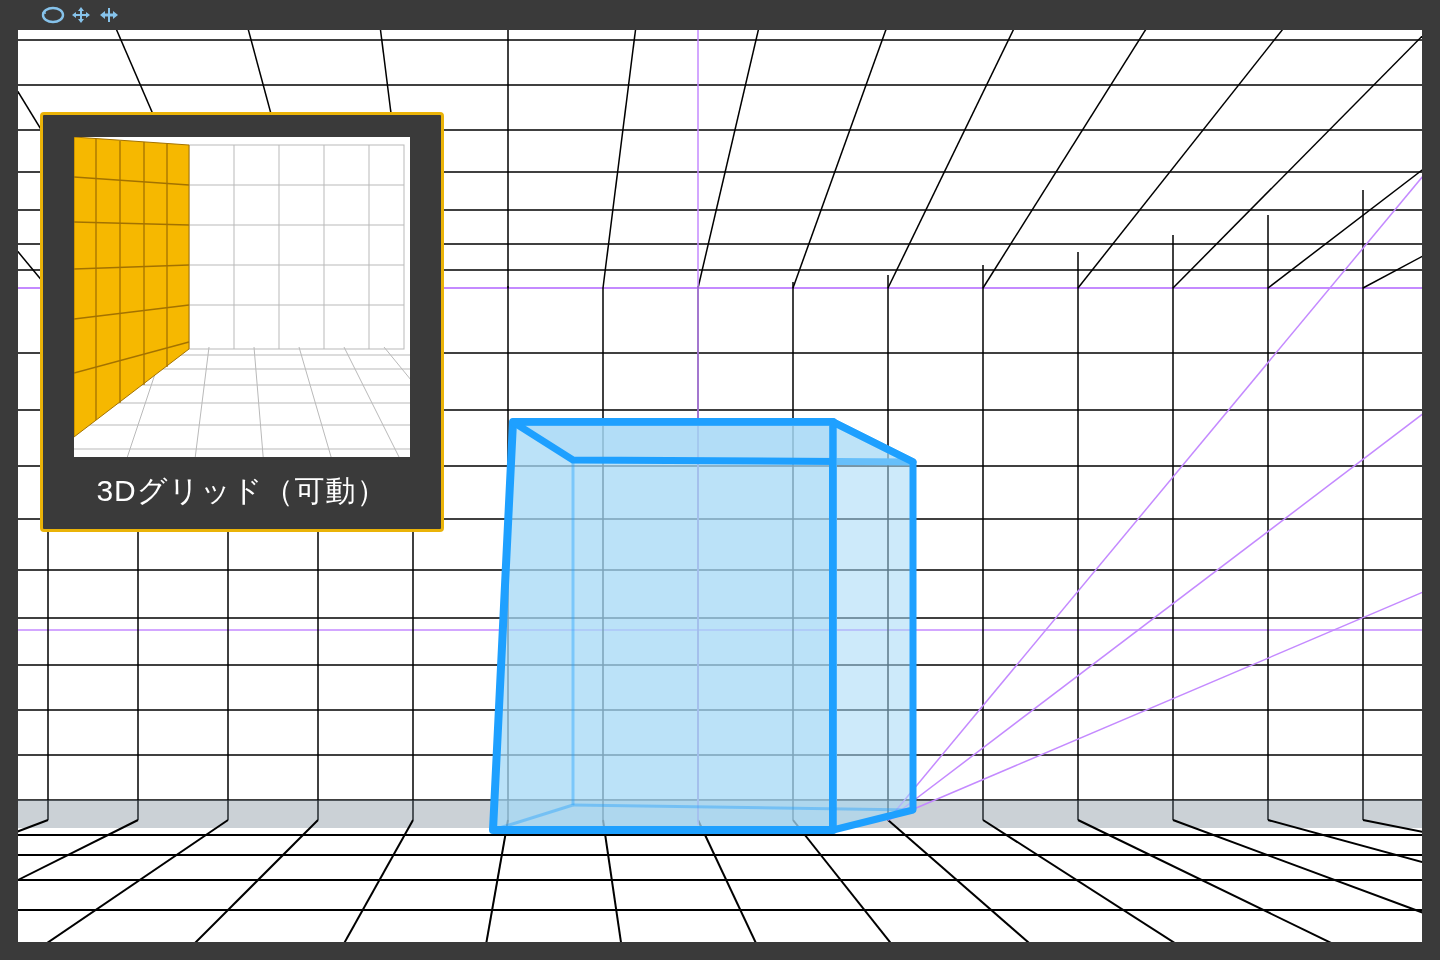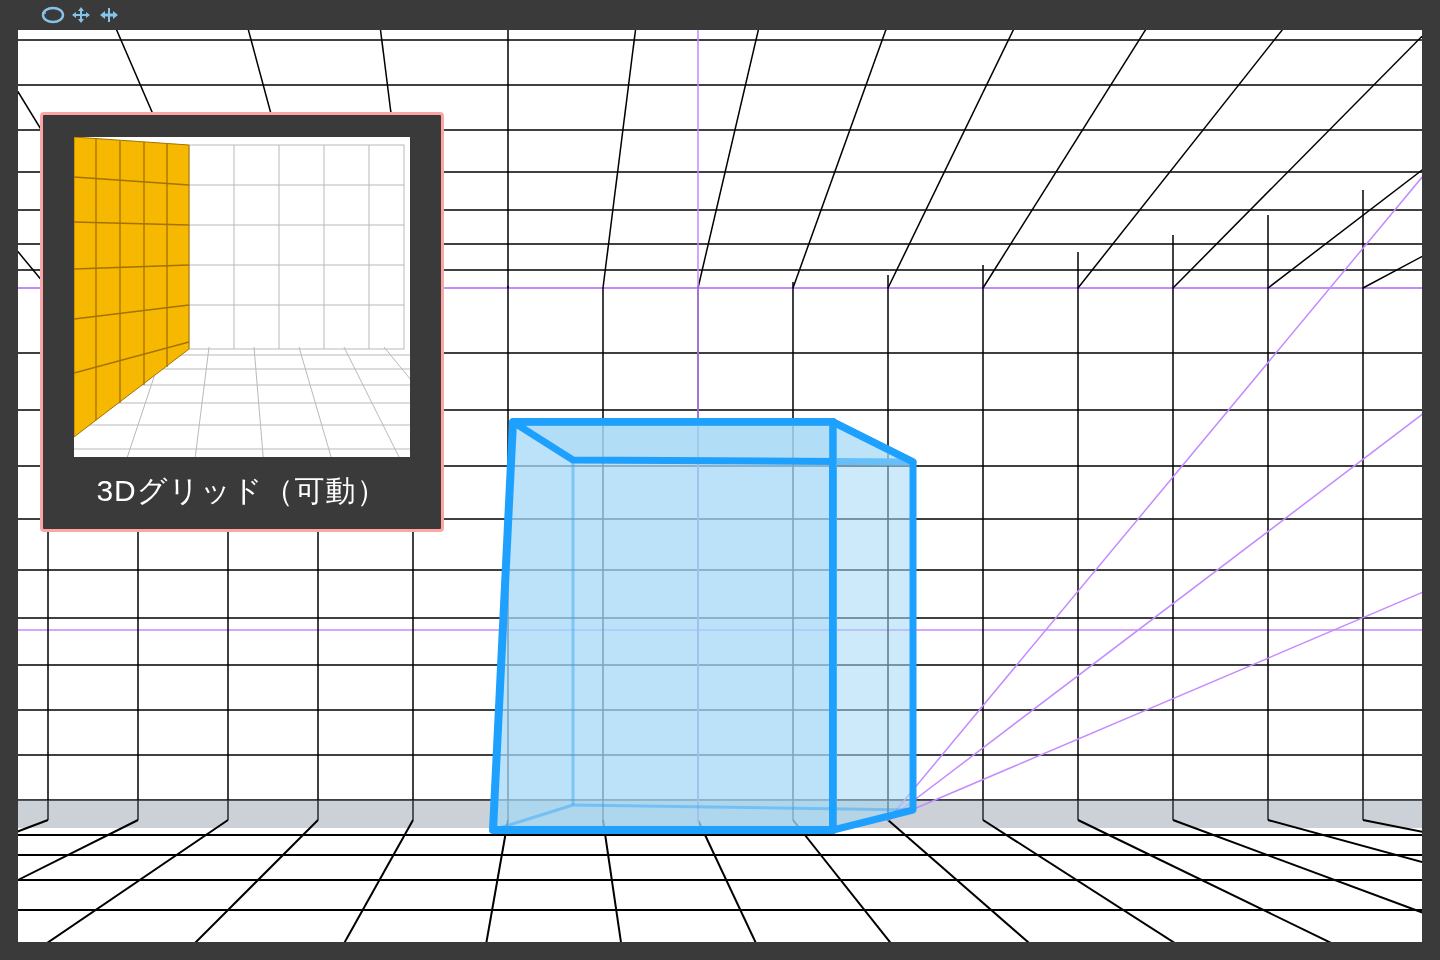--- a/index.html
+++ b/index.html
@@ -1,20 +1,20 @@
 <!DOCTYPE html>
 <html><head>
 <meta charset="utf-8">
 <style>
   html,body{margin:0;padding:0;width:1440px;height:960px;background:#3a3a3a;font-family:"Meiryo","Hiragino Sans",sans-serif;overflow:hidden;}
   .toolbar{position:absolute;left:0;top:0;width:100%;height:30px;background:#3a3a3a;display:flex;align-items:center;gap:2px;padding-left:40px;box-sizing:border-box;}
   .tb-btn{display:flex;align-items:center;justify-content:center;opacity:.9;}
   .viewport{position:absolute;left:18px;top:30px;width:1404px;height:912px;background:#fff;overflow:hidden;}
   .viewport svg{position:absolute;left:0;top:0;}
-  .thumb-card{position:absolute;left:40px;top:112px;width:404px;height:420px;background:#3a3a3a;border:3px solid #fca5a5;border-radius:4px;box-sizing:border-box;display:flex;flex-direction:column;align-items:center;}
+  .thumb-card{position:absolute;left:40px;top:112px;width:404px;height:420px;background:#3a3a3a;border:3px solid #eab308;border-radius:4px;box-sizing:border-box;display:flex;flex-direction:column;align-items:center;}
   .thumb-img{margin-top:22px;width:336px;height:320px;background:#fff;position:relative;overflow:hidden;}
   .thumb-label{color:#fff;font-size:30px;margin-top:14px;letter-spacing:1px;}
 </style>
 </head>
 <body>
 
 <div class="toolbar">
   <span class="tb-btn">
     <svg width="26" height="22" viewBox="0 0 26 22">
         <ellipse cx="13" cy="11" rx="10" ry="7" fill="none" stroke="#8fd2ff" stroke-width="2.4"></ellipse>

